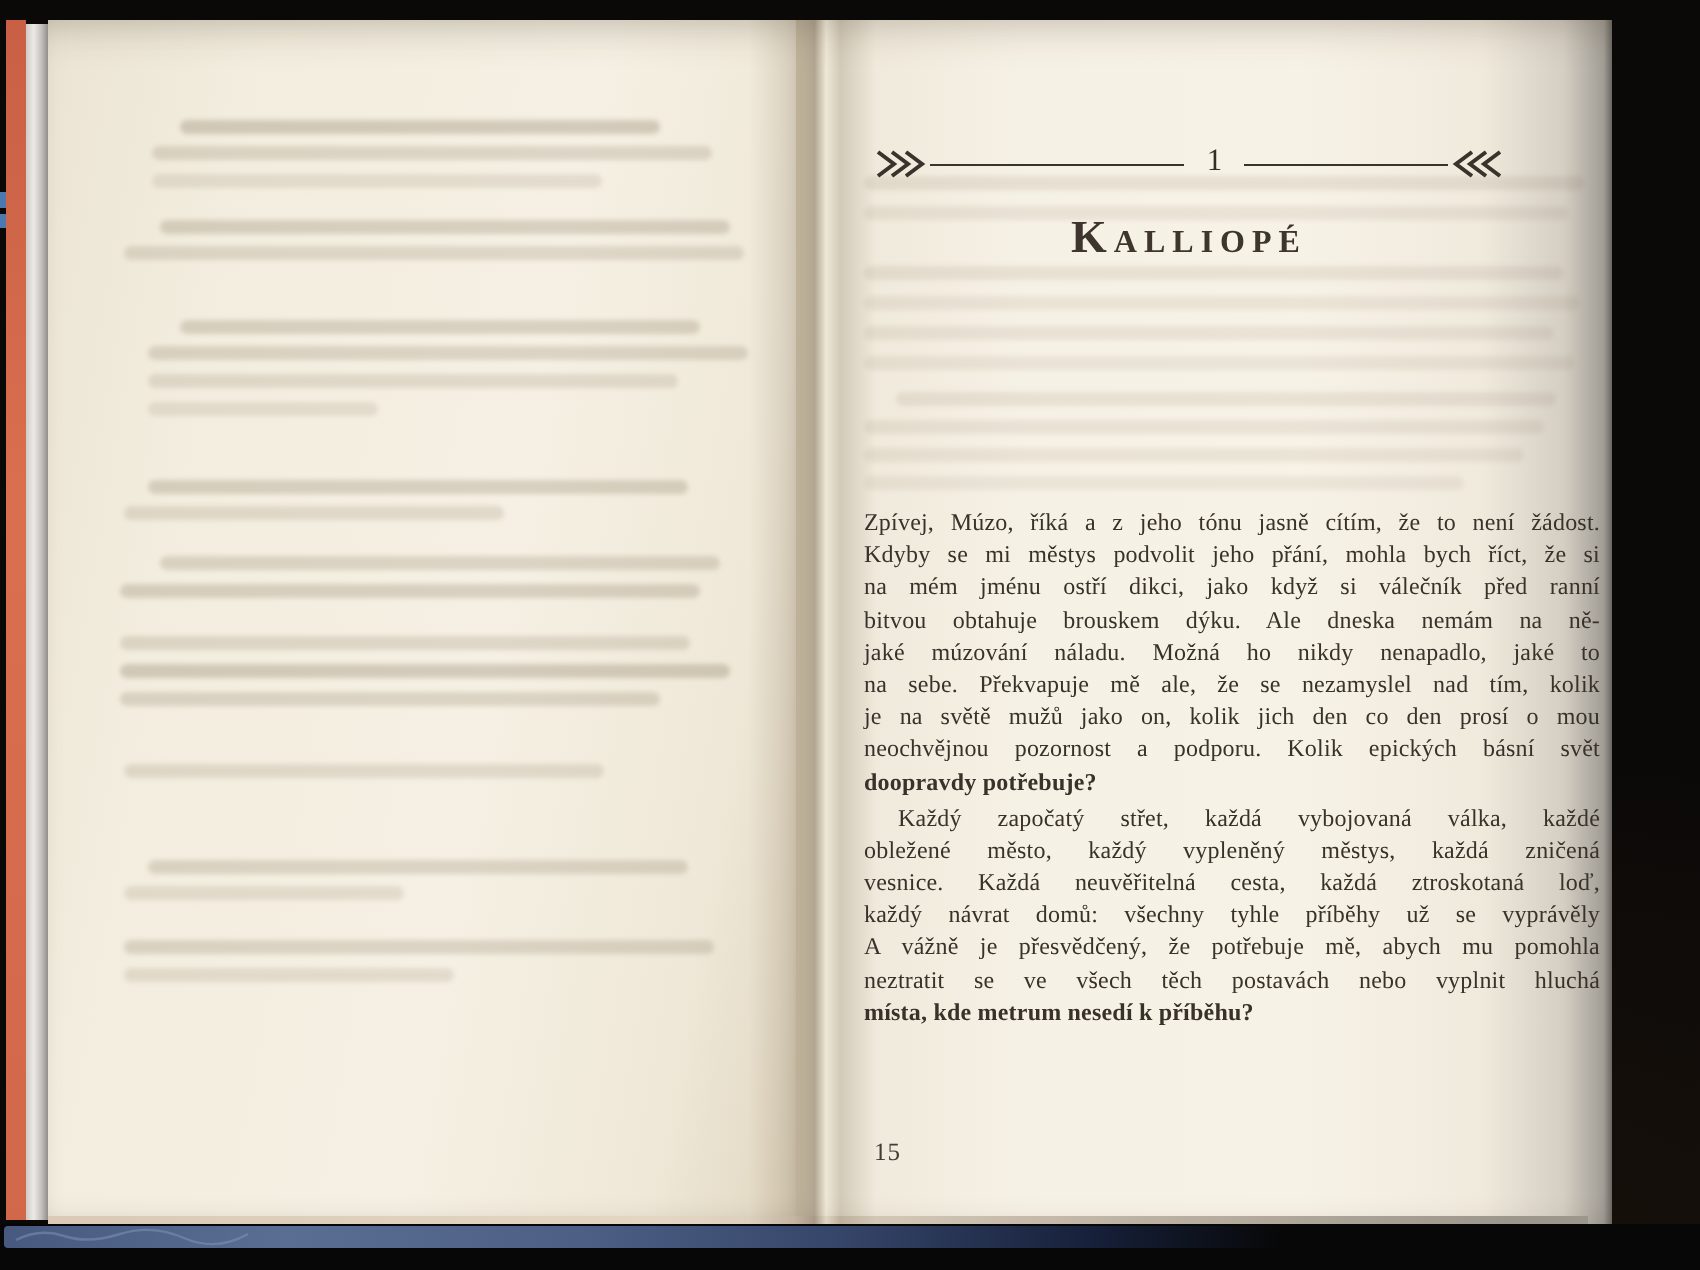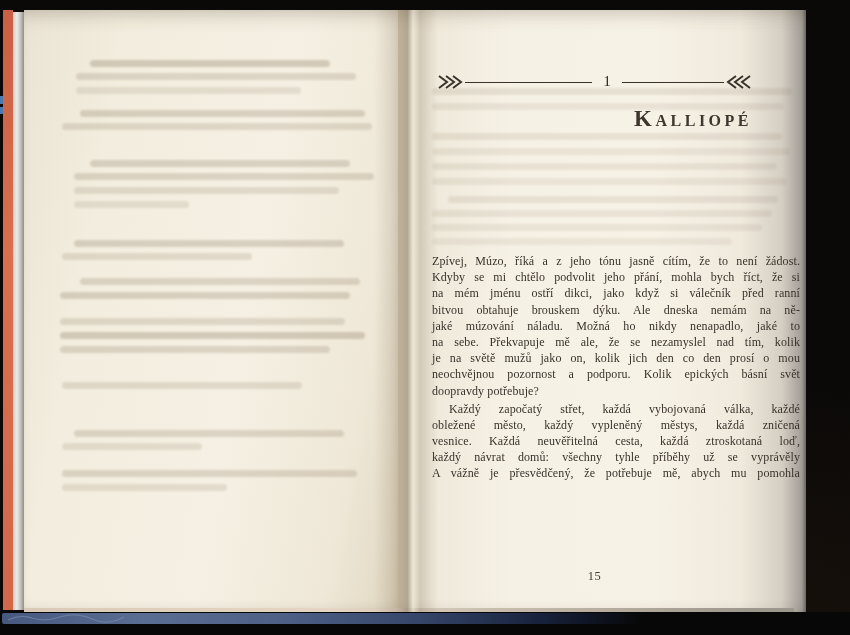--- a/index.html
+++ b/index.html
@@ -55,33 +55,33 @@
   
   .print { position:absolute; z-index:4; }
   .ornament {
     left:39px; top:64px; width:315px; height:16px;
     display:flex; align-items:center; color:#3a332c;
   }
   .orn-line { height:0; border-top:1.7px solid #3a332c; margin:0 2px; }
   .orn-line.a { flex:1.25; } .orn-line.b { flex:1; }
   .orn-num { font-size:15.5px; padding:0 9px; transform:translateY(-1px); color:#352e27; }
   .chapter-title {
-    left:39px; top:96px; width:315px; text-align:right;
+    left:39px; top:96px; width:315px; text-align:center;
     font-variant:small-caps; font-weight:600; font-size:23px;
     letter-spacing:3.5px; color:#3e362e;
   }
   .body-text { left:34px; top:243px; width:368px; color:#39322b; font-size:12px; }
   .text-line {
     height:16.2px; line-height:16.2px; white-space:normal;
     text-align:justify; text-align-last:justify; letter-spacing:.1px;
   }
-  .text-line.last { text-align:center; text-align-last:left; }
+  .text-line.last { text-align:center; text-align-last:left;font-weight:bold; }
   .text-line.indent { text-indent:17px;font-family:Liberation Serif, serif; }
   .paragraph { margin:0 0 2px 0; }
-  .page-number { left:39px; top:559px; width:315px; text-align:center; font-size:12.5px; color:#443c33; letter-spacing:.5px; }
+  .page-number { left:39px; top:559px; width:315px; font-size:12.5px; color:#443c33; letter-spacing:.5px; }
   .squiggle { position:absolute; left:6px; top:612px; z-index:5; opacity:.5; }
 </style>
 </head>
 <body>
 
 <div class="photo">
 
   <div class="top-frame"></div>
 
   <div class="cover-left"></div>
@@ -139,35 +139,37 @@
       <svg width="26" height="14" viewBox="0 0 26 14">
         <path d="M24 1 L16 7 L24 13 M17 1 L9 7 L17 13 M10 1 L2 7 L10 13" fill="none" stroke="#3a332c" stroke-width="2"></path>
       </svg>
     </div>
 
     <div class="print chapter-title">Kalliopé</div>
 
     <div class="print body-text">
         <div class="paragraph">
           <div class="text-line">Zpívej, Múzo, říká a z jeho tónu jasně cítím, že to není žádost.</div>
-          <div class="text-line">Kdyby se mi chtělo podvolit jeho přání, mohla bych říct, že si</div>
+          <div class="text-line">Kdyby se mi městys podvolit jeho přání, mohla bych říct, že si</div>
           <div class="text-line">na mém jménu ostří dikci, jako když si válečník před ranní</div>
           <div class="text-line">bitvou obtahuje brouskem dýku. Ale dneska nemám na ně-</div>
           <div class="text-line">jaké múzování náladu. Možná ho nikdy nenapadlo, jaké to</div>
           <div class="text-line">na sebe. Překvapuje mě ale, že se nezamyslel nad tím, kolik</div>
           <div class="text-line">je na světě mužů jako on, kolik jich den co den prosí o mou</div>
           <div class="text-line">neochvějnou pozornost a podporu. Kolik epických básní svět</div>
           <div class="text-line last">doopravdy potřebuje?</div>
         </div>
         <div class="paragraph">
           <div class="text-line indent">Každý započatý střet, každá vybojovaná válka, každé</div>
           <div class="text-line">obležené město, každý vypleněný městys, každá zničená</div>
           <div class="text-line">vesnice. Každá neuvěřitelná cesta, každá ztroskotaná loď,</div>
           <div class="text-line">každý návrat domů: všechny tyhle příběhy už se vyprávěly</div>
           <div class="text-line">A vážně je přesvědčený, že potřebuje mě, abych mu pomohla</div>
+          <div class="text-line">neztratit se ve všech těch postavách nebo vyplnit hluchá</div>
+          <div class="text-line last">místa, kde metrum nesedí k příběhu?</div>
         </div>
       </div>
 
     <div class="print page-number">15</div>
   </div>
 
   <div class="gutter"></div>
   <div class="page-bottom-edge"></div>
 
   <div class="bottom-area">

